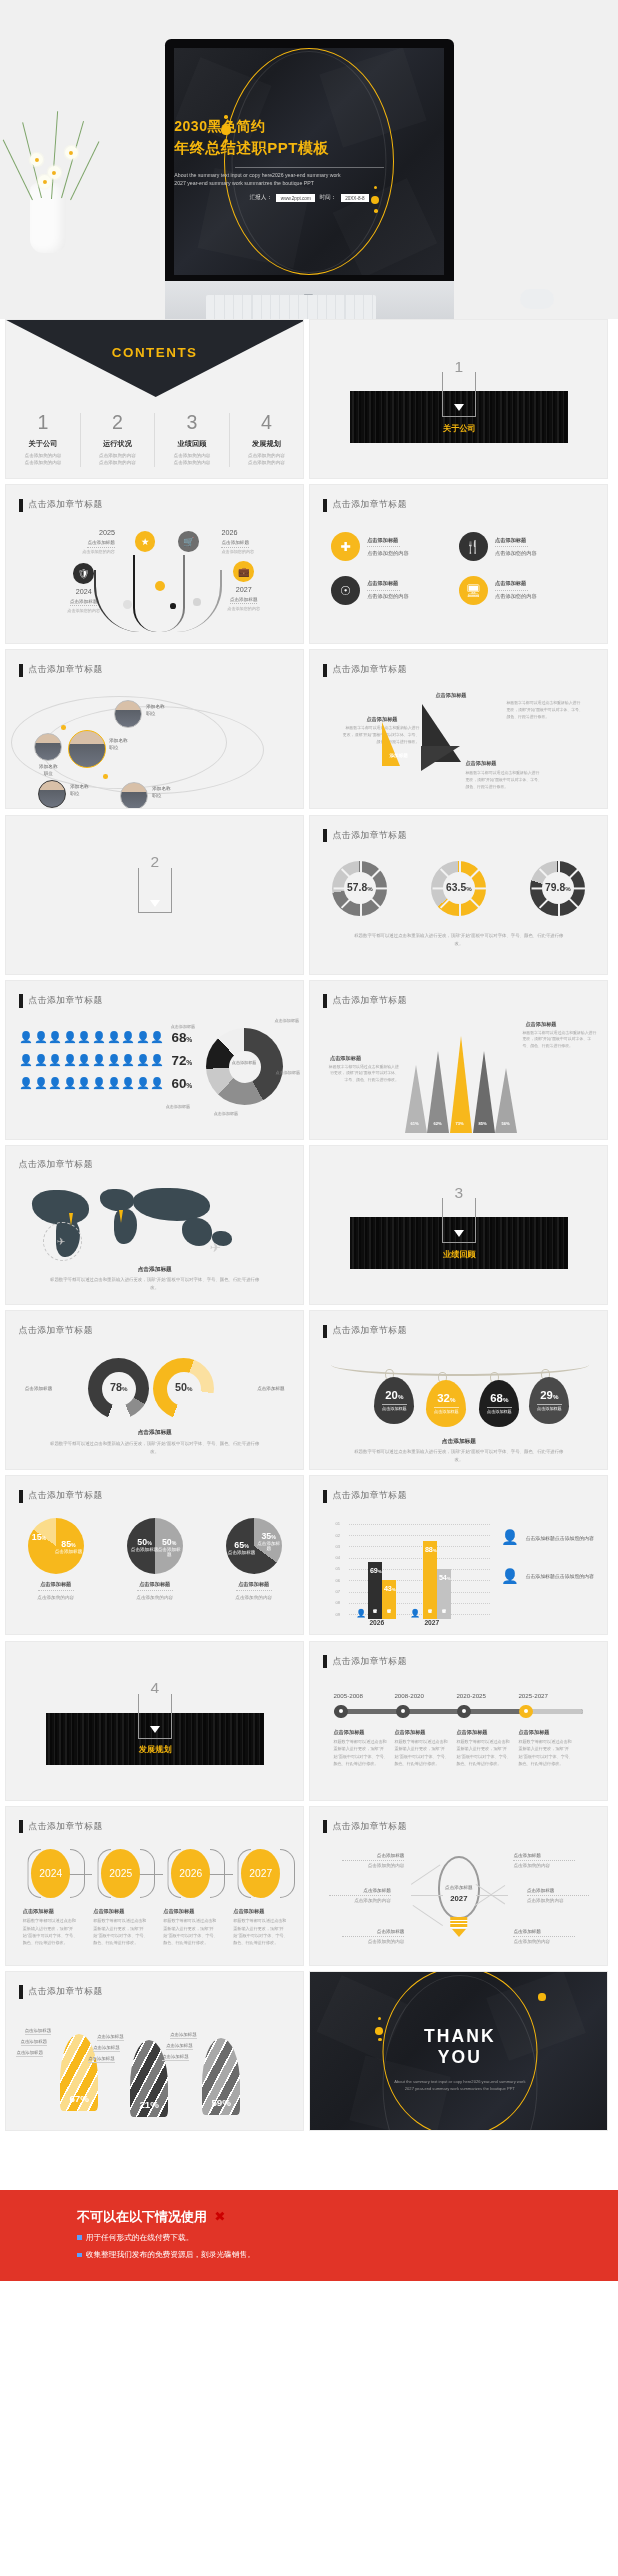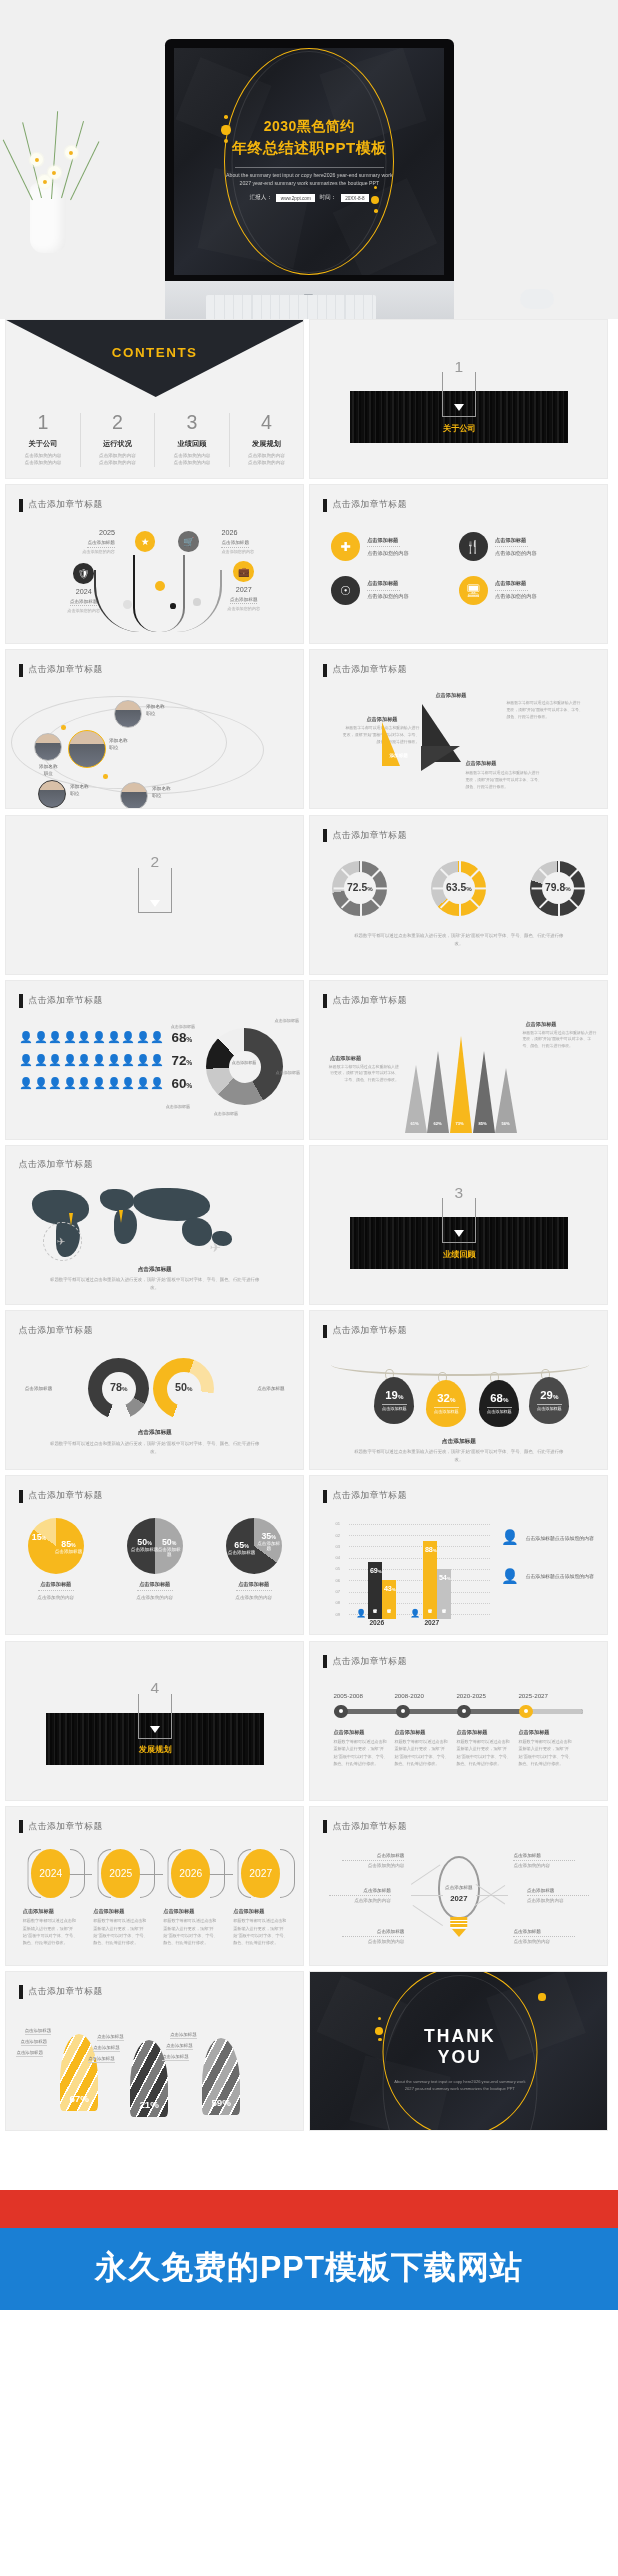--- a/index.html
+++ b/index.html
@@ -12,21 +12,21 @@
   .imac-screen{width:289px;height:242px;background:#0a0a0c;border-radius:6.2px 6.2px 0 0;padding:9.3px 9.3px 0 9.3px;}
   .slide-cover{width:270px;height:227px;background:
       linear-gradient(135deg,#24262b 0%,#1b1d22 25%,#262931 45%,#1a1c21 70%,#23252b 100%);
       position:relative;overflow:hidden;}
   .poly{position:absolute;background:rgba(255,255,255,.025);}
   .ring{position:absolute;left:50%;top:0;transform:translateX(-50%);width:170px;height:227px;
      border:0.8px solid #f5b60d;border-radius:50%;}
   .ring2{position:absolute;left:50%;top:3.1px;transform:translateX(-50%);width:155px;height:222px;
      border:0.5px solid rgba(255,255,255,.10);border-radius:50%;}
   .dot{position:absolute;background:#f5b60d;border-radius:50%;}
-  .cover-txt{position:absolute;left:0;right:0;top:70px;text-align:center;}
+  .cover-txt{position:absolute;left:0;right:0;top:70px;}
   .cover-t1{color:#f5b60d;font-size:14px;font-weight:bold;letter-spacing:0.5px;}
   .cover-t2{color:#f5b60d;font-size:15px;font-weight:bold;margin-top:3.1px;letter-spacing:0.5px;}
   .cover-rule{width:149px;height:0.5px;background:rgba(255,255,255,.35);margin:8.2px auto 5.2px;}
   .cover-sub{color:#c9c9c9;font-size:5.2px;line-height:1.5;}
   .cover-meta{margin-top:6.2px;display:flex;justify-content:center;align-items:center;gap:4.1px;color:#ddd;font-size:5.7px;}
   .metabox{background:#fff;color:#444;font-size:4.6px;padding:1.5px 4.6px;}
   .imac-chin{width:289px;height:57px;background:linear-gradient(180deg,#e2e4e7 0%,#cdd0d4 100%);
       border-radius:0 0 5.2px 5.2px;position:relative;}
   .apple{position:absolute;left:50%;top:11.3px;transform:translateX(-50%);width:13.4px;height:15.5px;color:#9aa0a6;font-size:15.5px;line-height:1;}
   .stand{position:absolute;left:50%;top:298px;transform:translateX(-50%);width:57px;height:20.6px;
@@ -515,21 +515,21 @@
           <span class="s-bar"></span>
           <span>点击添加章节标题</span>
         </div>
       <div class="ringrow">
         <div class="ringwrap">
           <div class="dring" style="--c:#7a7a7a;--p:72.5%;">
             <span class="seg" style="transform:rotate(0deg);"></span>
               <span class="seg" style="transform:rotate(45deg);"></span>
             <span class="seg" style="transform:rotate(90deg);"></span>
               <span class="seg" style="transform:rotate(135deg);"></span>
-            <span class="dval"><span>72.5</span><i>%</i></span>
+            <span class="dval"><span>57.8</span><i>%</i></span>
           </div>
         </div>
         <div class="ringwrap">
           <div class="dring" style="--c:#f7b81c;--p:63.5%;">
             <span class="seg" style="transform:rotate(0deg);"></span>
               <span class="seg" style="transform:rotate(45deg);"></span>
             <span class="seg" style="transform:rotate(90deg);"></span>
               <span class="seg" style="transform:rotate(135deg);"></span>
             <span class="dval"><span>63.5</span><i>%</i></span>
           </div>
@@ -650,21 +650,21 @@
       <div class="s-title">
           <span class="s-bar"></span>
           <span>点击添加章节标题</span>
         </div>
       <div class="hangline"></div>
       <div class="hook" style="left:75px;top:58px;"></div>
       <div class="hook" style="left:128px;top:61px;"></div>
       <div class="hook" style="left:180px;top:61px;"></div>
       <div class="hook" style="left:231px;top:58px;"></div>
       <div class="tag" style="left:64px;top:66px;background:#3c3c3c;">
-        <span class="tv"><span>19</span><i>%</i></span>
+        <span class="tv"><span>20</span><i>%</i></span>
         <span class="tl">点击添加标题</span>
       </div>
       <div class="tag" style="left:116px;top:69px;background:#f7b81c;">
         <span class="tv"><span>32</span><i>%</i></span>
         <span class="tl">点击添加标题</span>
       </div>
       <div class="tag" style="left:169px;top:69px;background:#1e1e1e;">
         <span class="tv"><span>68</span><i>%</i></span>
         <span class="tl">点击添加标题</span>
       </div>
@@ -961,21 +961,32 @@
       </div>
     </div>
 
   </div>
 
   <div class="brand">
   </div>
 
   <div class="terms">
     <div class="terms-inner">
+      <div class="tcol">
+        <div class="thead">
+            <span>不可以在以下情况使用</span>
+            <span class="cross">✖</span>
+          </div>
+        <div class="tli">
+            <span class="sq"></span>
+            <span>用于任何形式的在线付费下载。</span>
+          </div>
+        <div class="tli">
+            <span class="sq"></span>
+            <span>收集整理我们发布的免费资源后，刻录光碟销售。</span>
+          </div>
+      </div>
     </div>
   </div>
 
-  <div class="footer">
-    <div class="footer-txt">永久免费的PPT模板下载网站</div>
-  </div>
 
 </div>
 
 
 </body></html>

